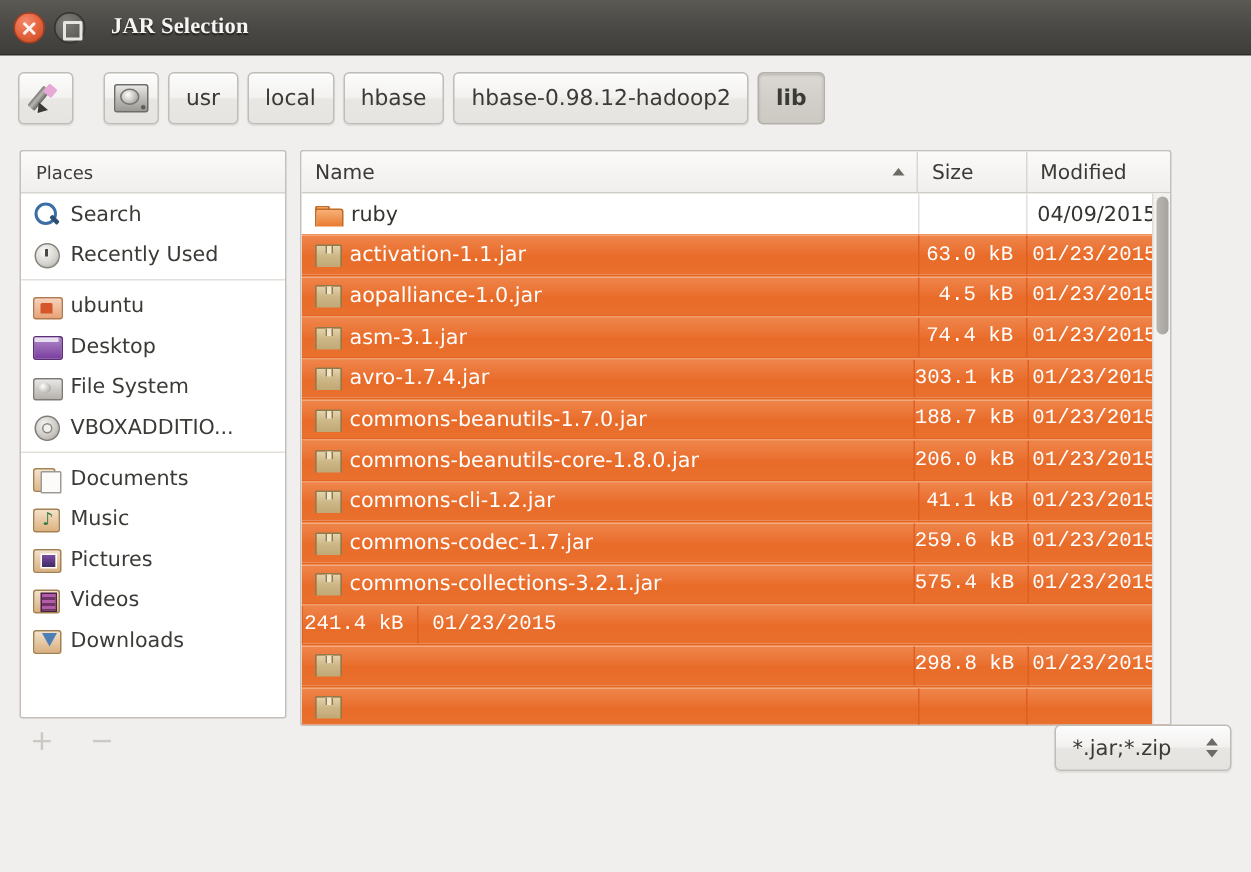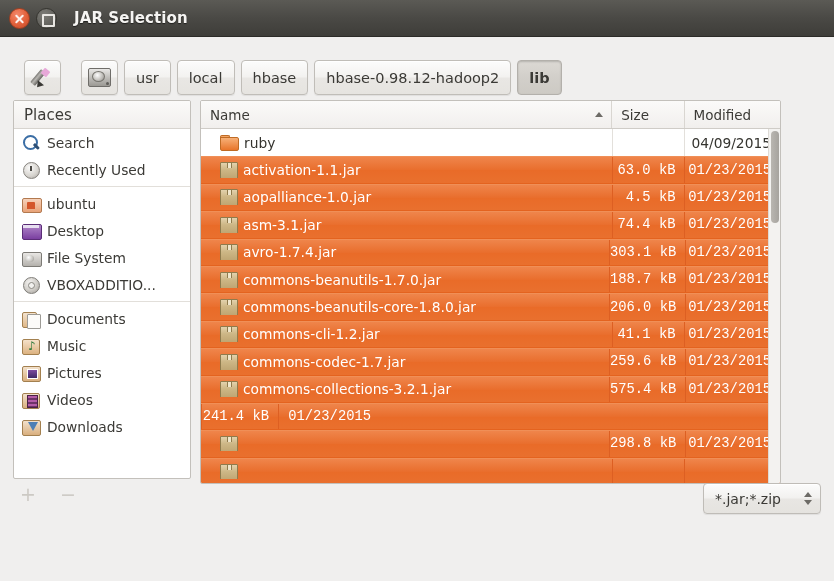--- a/index.html
+++ b/index.html
@@ -14,20 +14,21 @@
   .window { position: relative; width: 834px; height: 581px; background: #f0efee; }
 
   
   .titlebar {
     height: 37px;
     background: linear-gradient(to bottom, #5b5a55 0%, #4a4945 50%, #3e3d39 100%);
     border-bottom: 1px solid #2c2b28;
     display: flex; align-items: center;
     padding-left: 9px;
     position: relative;
+    font-family: Liberation Serif, serif;
   }
   .wbtn { width: 21px; height: 21px; border-radius: 50%; position: relative; flex: 0 0 auto; }
   .wbtn-close {
     background: radial-gradient(circle at 38% 30%, #f4886a 0%, #e2603a 55%, #bf4a28 100%);
     border: 1px solid #a33f20;
     margin-right: 6px;
   }
   .wbtn-close::before, .wbtn-close::after {
     content: ""; position: absolute; left: 4px; top: 9px; width: 11px; height: 2px;
     background: #fdf2ee; border-radius: 1px;
@@ -48,23 +49,22 @@
     font-size: 15px;
     font-weight: bold;
     text-shadow: 0 1px 1px rgba(0,0,0,.55);
     letter-spacing: .1px;
   }
 
   
   .toolbar {
     height: 57px;
     display: flex; align-items: center;
-    padding: 0 24px;
+    padding: 0 12px;
     gap: 6px;
-    margin-top: 12px;
   }
   .tb-btn {
     height: 35px;
     min-width: 35px;
     border: 1px solid #c0bdb8;
     border-radius: 4px;
     background: linear-gradient(to bottom, #fcfcfc 0%, #f3f2f0 48%, #e9e7e4 52%, #e6e4e0 100%);
     box-shadow: 0 1px 1px rgba(0,0,0,.07), inset 0 1px 0 #fff;
     display: flex; align-items: center; justify-content: center;
     padding: 0 11px;
@@ -125,21 +125,21 @@
   .places {
     position: absolute; left: 13px; top: 6px; width: 178px; height: 379px;
     background: #ffffff;
     border: 1px solid #c3c0bb;
     border-radius: 2px;
     overflow: hidden;
   }
   .places-head {
     height: 28px; line-height: 28px;
     padding-left: 10px;
-    font-size: 15px; color: #3b3a36;
+    font-size: 12px; color: #3b3a36;
     background: linear-gradient(to bottom, #fbfaf9 0%, #f1efed 100%);
     border-bottom: 1px solid #d7d4cf;
   }
   .place {
     height: 27px; display: flex; align-items: center;
     padding-left: 8px; gap: 7px;
     font-size: 13.8px; color: #3b3a36;
     cursor: default;
   }
   .place-sep { height: 1px; background: #e2dfda; margin: 3px 0 3px 0; }
@@ -294,21 +294,21 @@
     font-size: 13.8px; cursor: default;
   }
   .row.unsel { background: #ffffff; color: #35342f; }
   .row.sel {
     background: linear-gradient(to bottom, #f18b51 0%, #ea6c2a 52%, #e8norm 52%, #e8672a 100%);
     background: linear-gradient(to bottom, #ef854b 0%, #e96e2d 50%, #e96b28 51%, #e9702e 100%);
     color: #ffffff;
     border-bottom: 1px solid #e4631f;
     border-top: 1px solid #f08f57;
   }
-  .cell-name { width: 441px; display: flex; align-items: flex-start; gap: 7px; padding-left: 19px; overflow: hidden; white-space: nowrap; }
+  .cell-name { width: 441px; display: flex; align-items: flex-end; gap: 7px; padding-left: 9px; overflow: hidden; white-space: nowrap; }
   .cell-size { width: 77px; text-align: right; padding-right: 9px; white-space: nowrap; }
   .cell-mod  { width: 102px; text-align: right; padding-right: 9px; white-space: nowrap; }
   .row.sel .cell-size, .row.sel .cell-mod { border-left: 1px solid #dd5f22; height: 100%; display: flex; align-items: center; justify-content: flex-end; font-family: Liberation Mono, monospace; }
   .row.unsel .cell-size, .row.unsel .cell-mod { border-left: 1px solid #e3e0db; height: 100%; display: flex; align-items: center; justify-content: flex-end; }
 
   .ico-folder { width: 17px; height: 14px; flex: 0 0 17px; position: relative; }
   .ico-folder::before {
     content: ""; position: absolute; left: 0; top: 0; width: 8px; height: 3px;
     background: #f4a463; border: 1px solid #bf6b24; border-bottom: none; border-radius: 2px 2px 0 0;
   }

